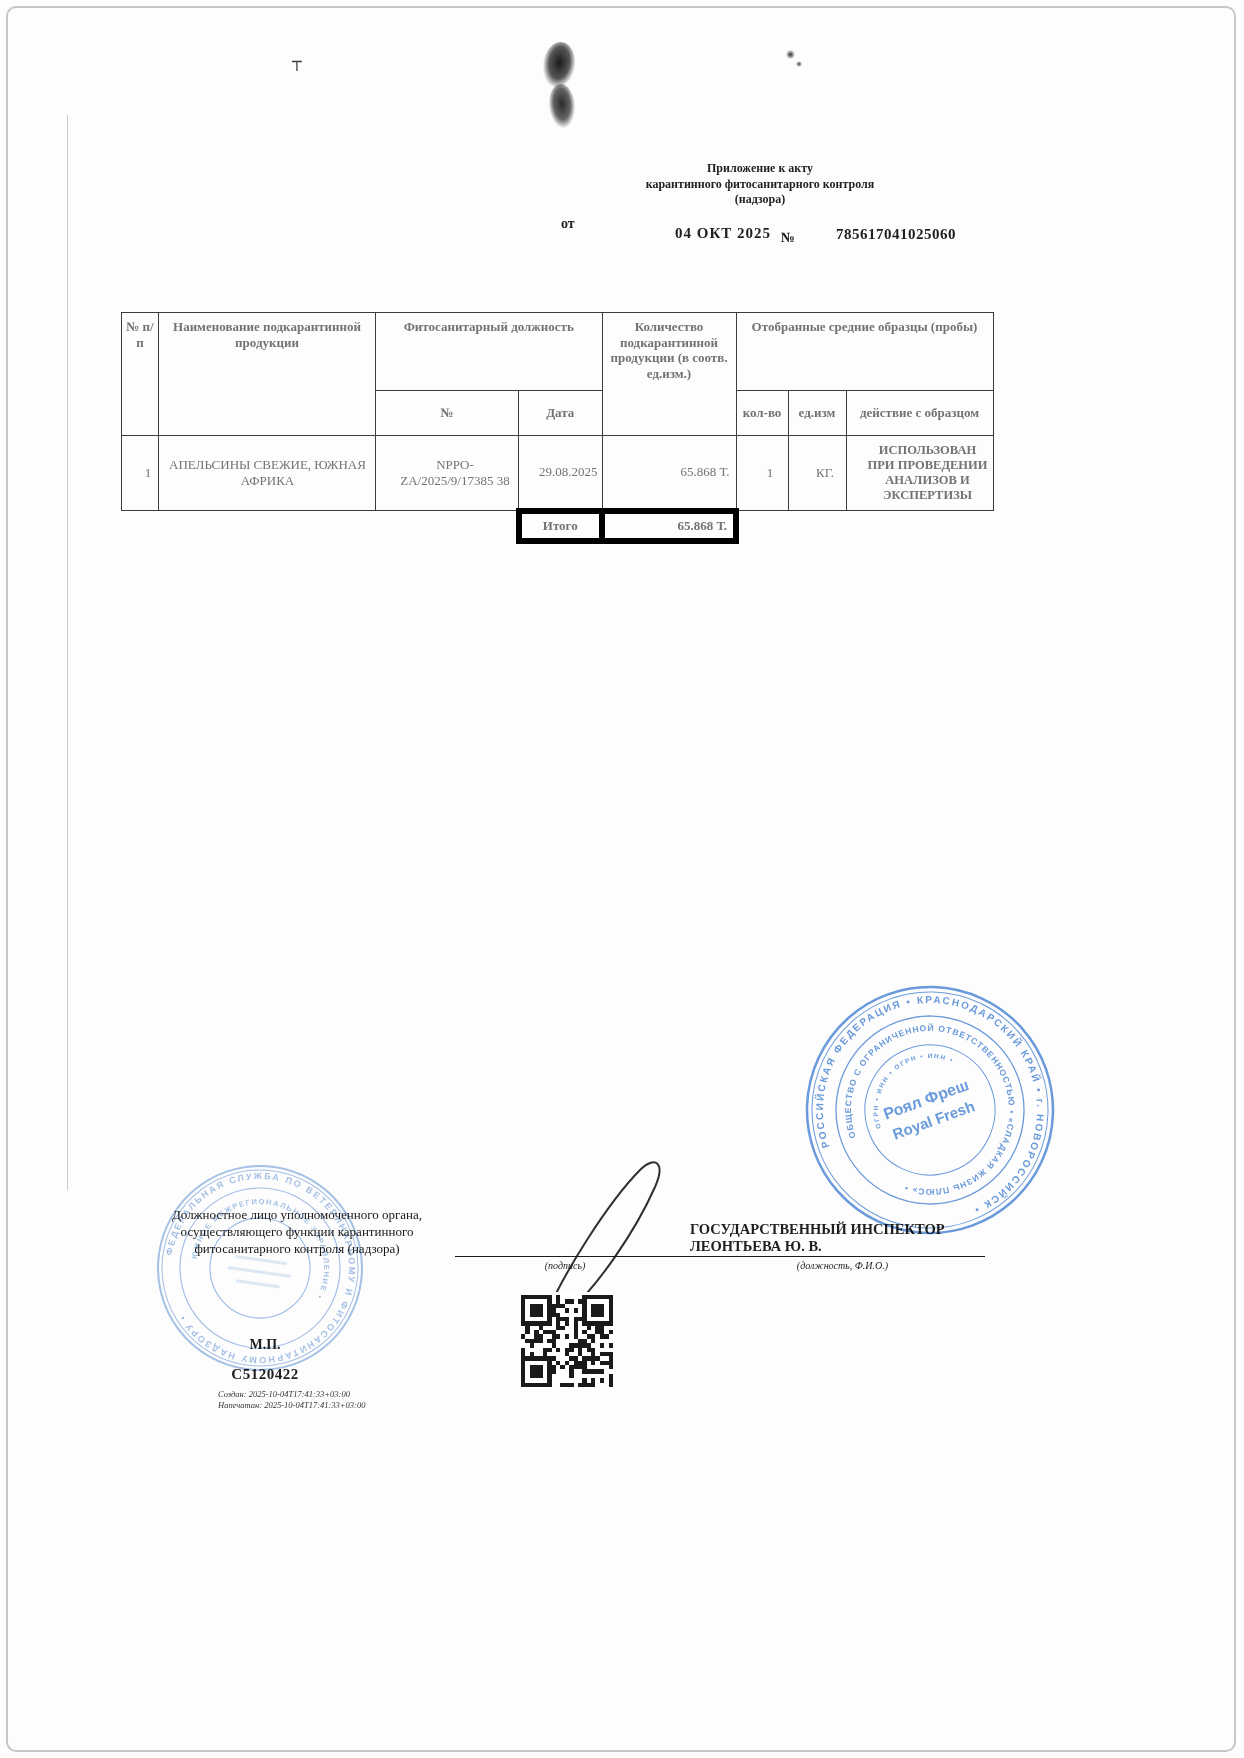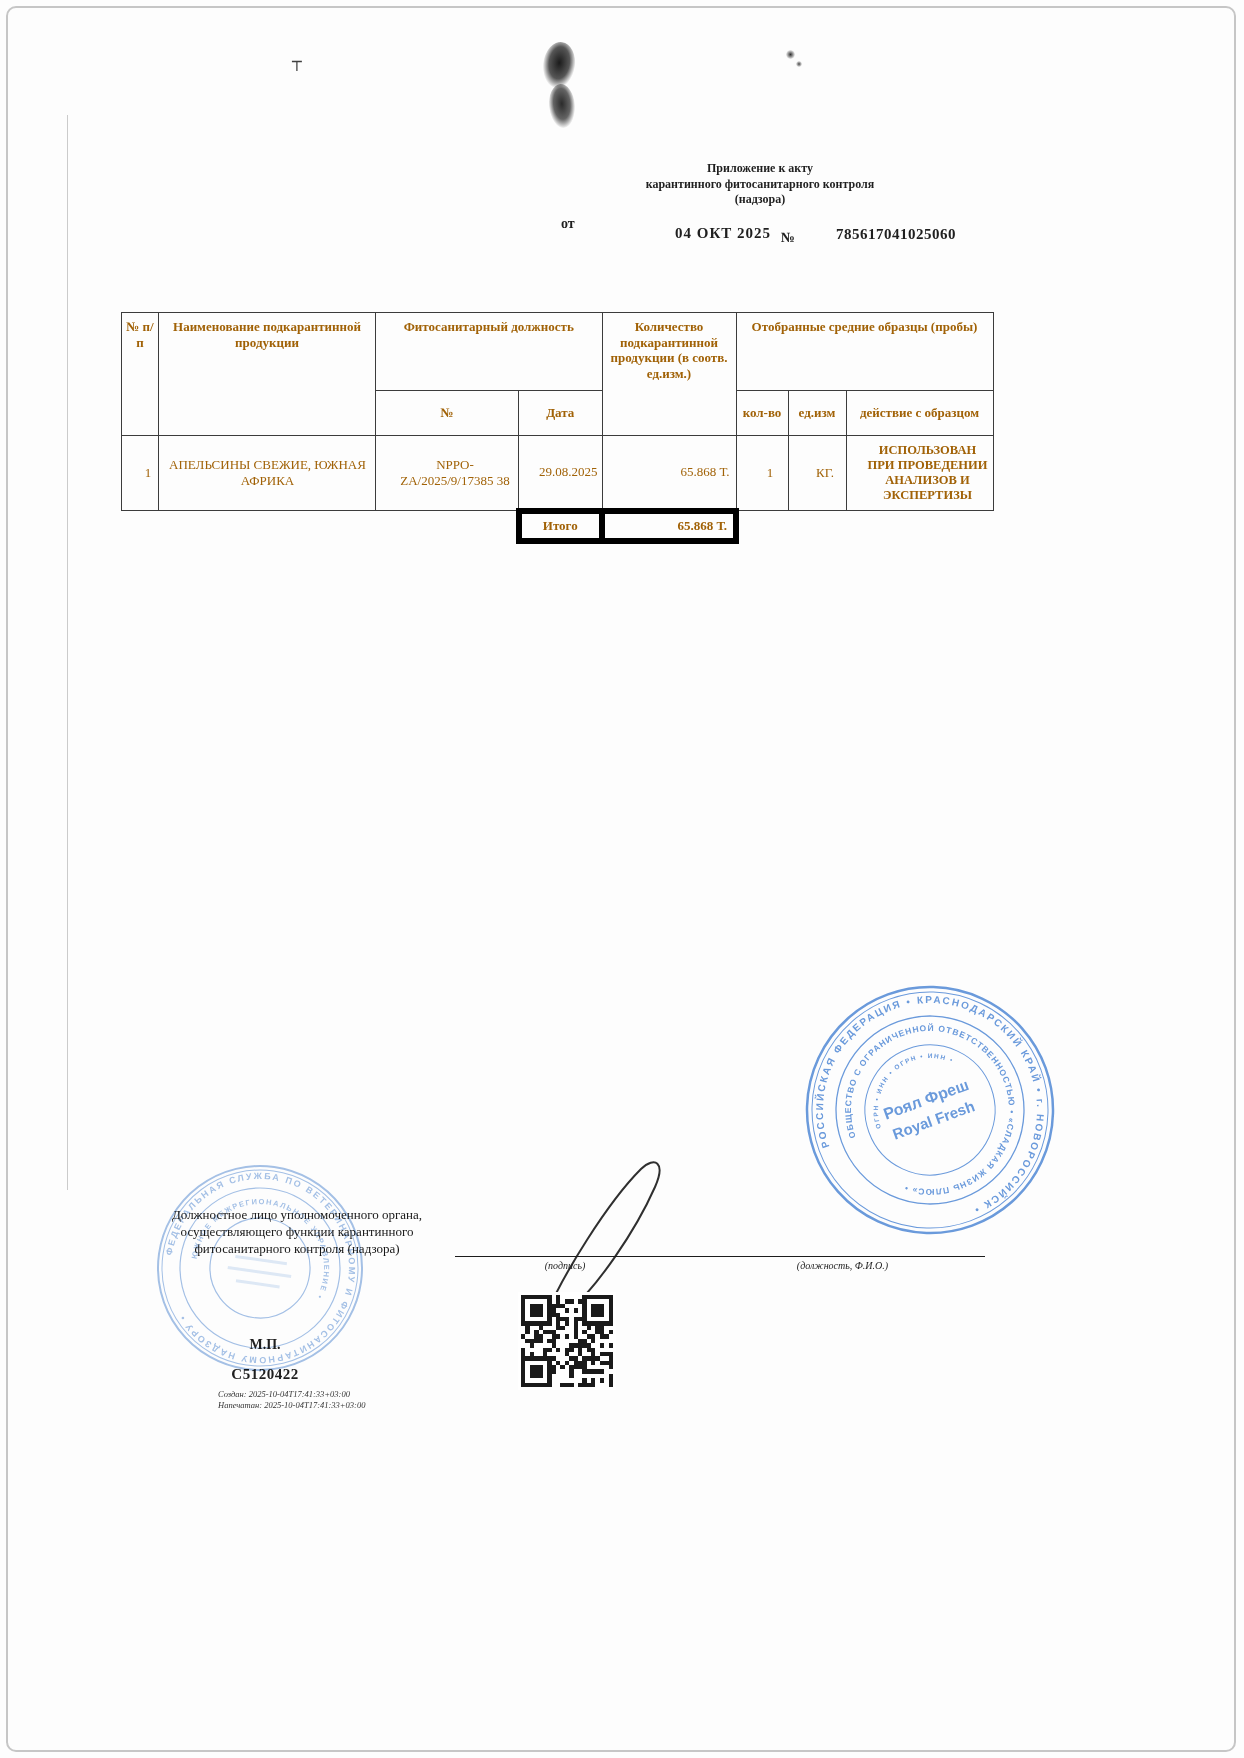--- a/index.html
+++ b/index.html
@@ -20,21 +20,21 @@
 
   
   .doc-title{position:absolute;left:555px;top:161px;width:410px;text-align:center;
              font-size:12px;font-weight:600;line-height:1.3;}
   .meta-from{position:absolute;left:561px;top:216px;font-size:14px;font-weight:600;}
   .meta-date{position:absolute;left:648px;top:225px;width:150px;text-align:center;font-size:15px;font-weight:700;letter-spacing:1px;}
   .meta-num-sign{position:absolute;left:781px;top:230px;font-size:14px;font-weight:600;}
   .meta-num-val{position:absolute;left:836px;top:226px;font-size:15px;font-weight:700;letter-spacing:.5px;}
 
   
-  .main-table{position:absolute;left:121px;top:312px;border-collapse:collapse;table-layout:fixed;font-size:13px;color:#a16207;}
+  .main-table{position:absolute;left:121px;top:312px;border-collapse:collapse;table-layout:fixed;font-size:13px;color:#737373;}
   .main-table td{border:1px solid #3c3c3c;padding:2px 4px;text-align:center;overflow:hidden;}
   tr.r-h1{height:78px;} tr.r-h2{height:45px;} tr.r-data{height:75px;} tr.r-total{height:30px;}
   tr.r-h1 td{vertical-align:top;padding-top:6px;font-weight:700;line-height:1.2;}
   tr.r-h2 td{vertical-align:middle;font-weight:700;line-height:1.15;}
   tr.r-data td{vertical-align:middle;line-height:1.2;padding-left:20px;}
   .cell-product{text-align:right;padding-left:5px !important;}
   .cell-qty{text-align:right !important;padding-right:6px !important;}
   .cell-action{font-weight:700;font-size:12.5px;line-height:1.18;}
   tr.r-total td{border:none;font-weight:600;vertical-align:middle;}
   tr.r-total td.bordered{border:6px solid #000000;}
@@ -132,20 +132,24 @@
   </div>
   <div class="mp">М.П.</div>
   <div class="code">С5120422</div>
   <div class="meta-tiny">
     <div>Создан: 2025-10-04Т17:41:33+03:00</div>
     <div>Напечатан: 2025-10-04Т17:41:33+03:00</div>
   </div>
 
   <div class="sig-line"></div>
   <div class="sig-label">(подпись)</div>
+  <div class="inspector">
+    <div>ГОСУДАРСТВЕННЫЙ ИНСПЕКТОР</div>
+    <div>ЛЕОНТЬЕВА Ю. В.</div>
+  </div>
   <div class="pos-label">(должность, Ф.И.О.)</div>
 
   <svg class="signature" viewBox="0 0 210 190">
     <path d="M 62 178 C 78 140, 122 68, 156 34 C 170 21, 181 27, 170 52 C 150 97, 112 152, 84 176 C 71 187, 57 186, 63 170" fill="none" stroke="#181818" stroke-width="2" stroke-linecap="round" opacity=".9"></path>
     <path d="M 70 168 C 90 158, 104 160, 110 168" fill="none" stroke="#181818" stroke-width="1.6" stroke-linecap="round" opacity=".85"></path>
   </svg>
 
   <div class="qr"><svg viewBox="0 0 21 21" width="100%" height="100%" shape-rendering="crispEdges" fill="#1a1a1a">
         <rect x="0" y="0" width="1" height="1"></rect>
         <rect x="1" y="0" width="1" height="1"></rect>

